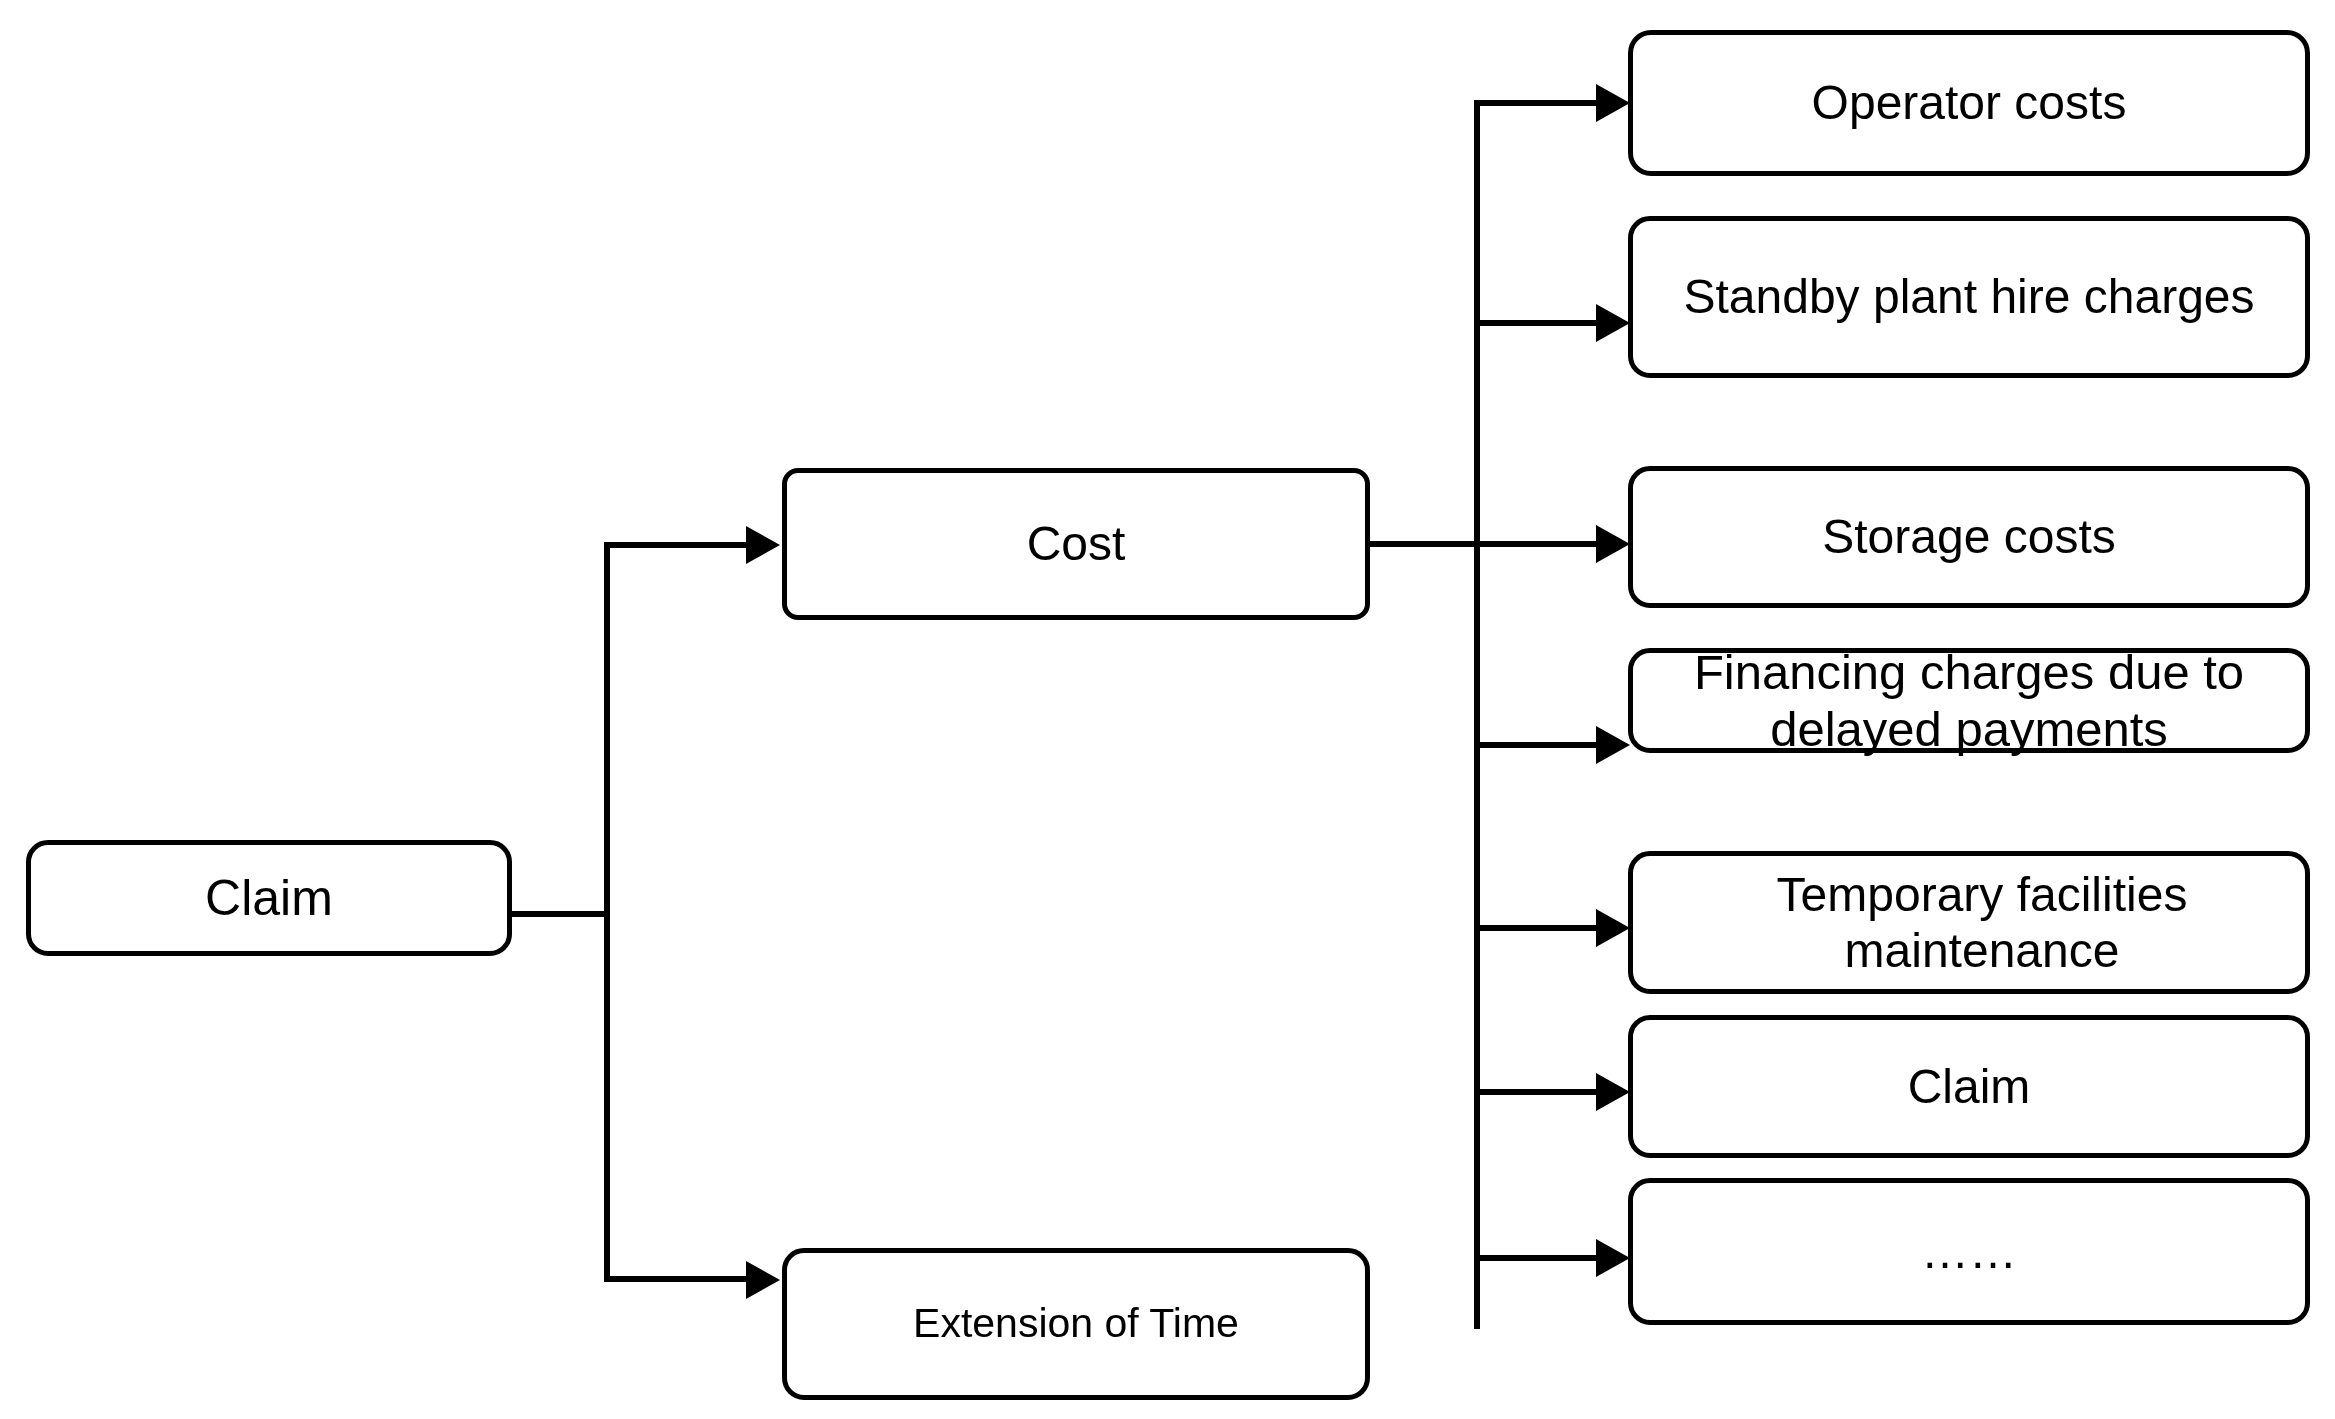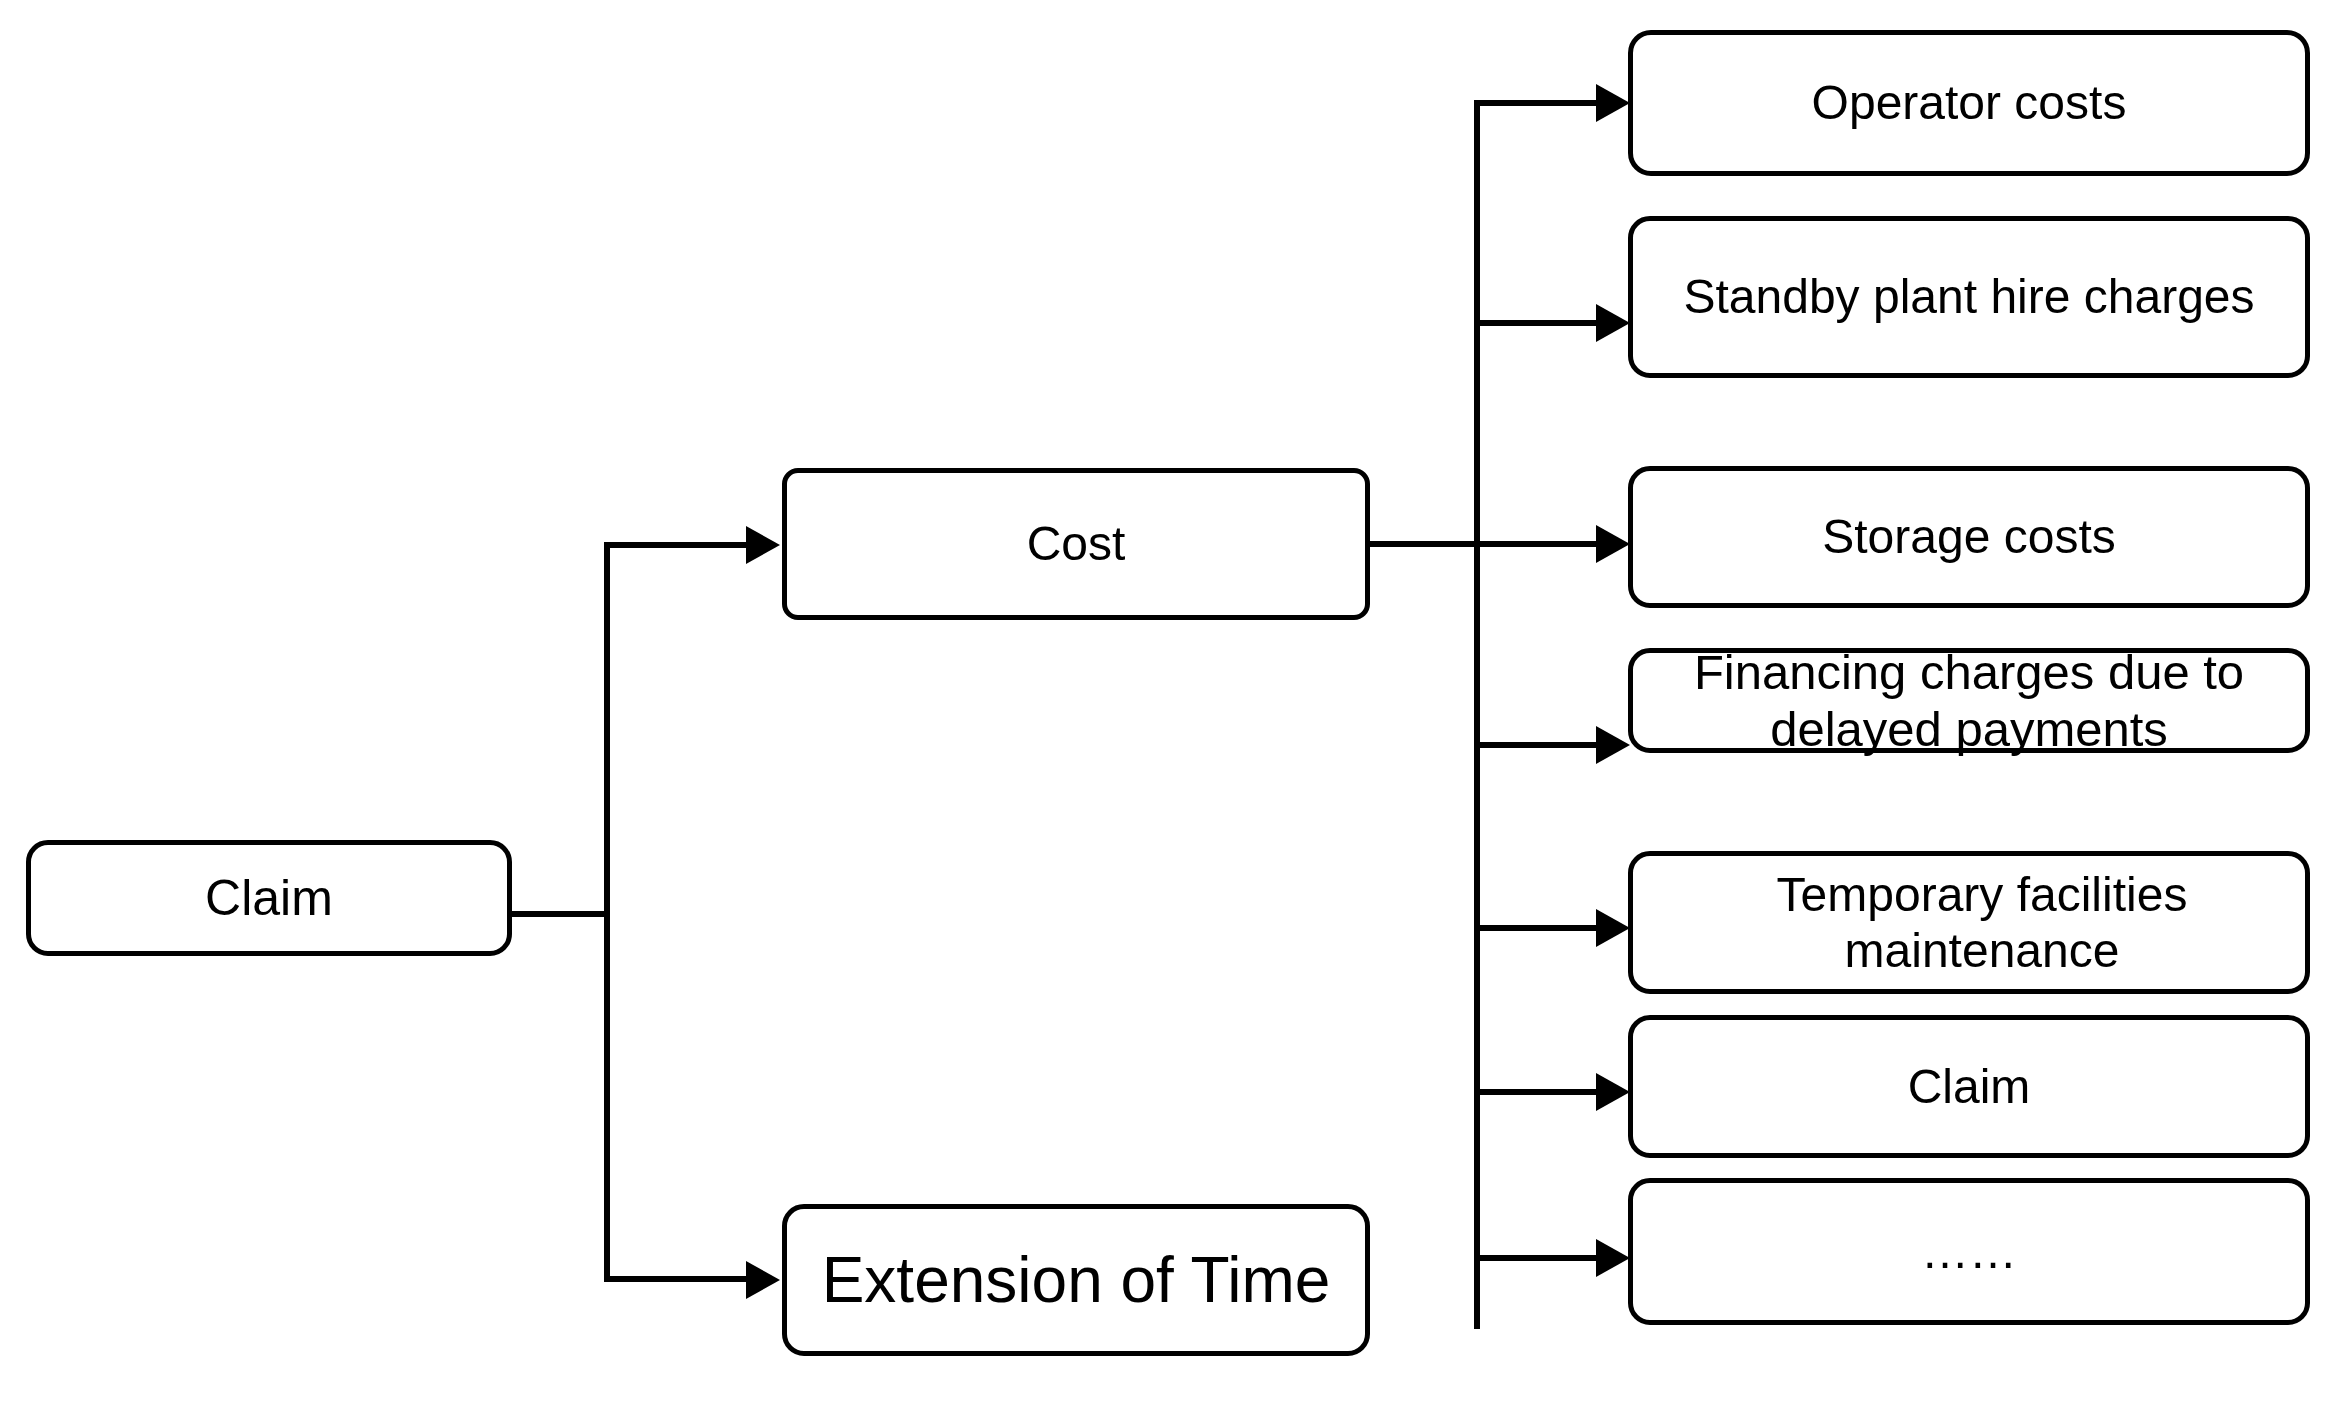--- a/index.html
+++ b/index.html
@@ -38,22 +38,22 @@
     left: 26px;  top: 840px;  width: 486px;  height: 116px;
     font-size: 50px;
   }
   
   #node-cost {
     left: 782px; top: 468px;  width: 588px;  height: 152px;
     font-size: 48px;
     border-radius: 16px;
   }
   #node-eot {
-    left: 782px; top: 1204px; width: 588px;  height: 152px;
-    font-size: 64px;
+    left: 782px; top: 1248px; width: 588px;  height: 152px;
+    font-size: 41px;
   }
   
   .leaf {
     left: 1628px;
     width: 682px;
     font-size: 48px;
   }
   #node-operator      { top: 30px;   height: 146px; border-radius: 23px; }
   #node-standby       { top: 216px;  height: 162px; }
   #node-storage       { top: 466px;  height: 142px; }

